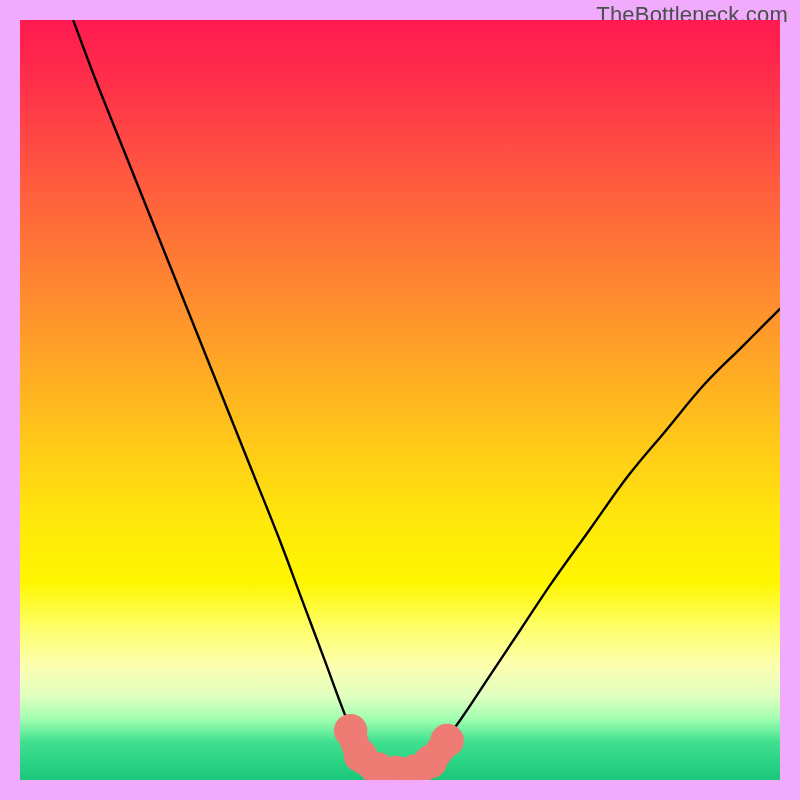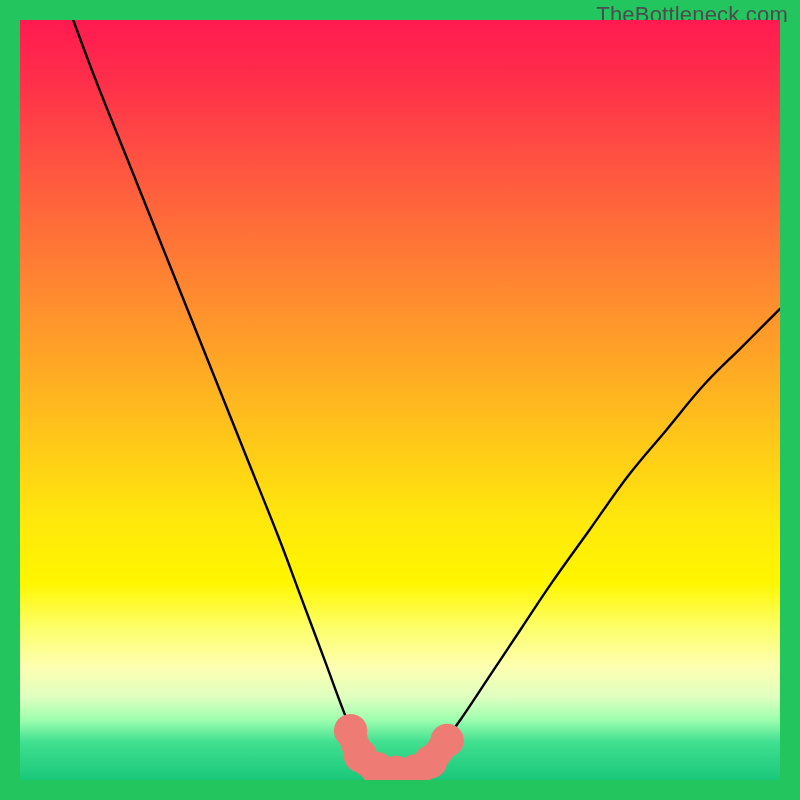--- a/index.html
+++ b/index.html
@@ -8,21 +8,21 @@
     width: 800px;
     height: 800px;
     background: #000;
     overflow: hidden;
     font-family: Arial, Helvetica, sans-serif;
   }
   .frame {
     position: relative;
     width: 800px;
     height: 800px;
-    background: #22c55e;
+    background: #f0abfc;
   }
   .plot {
     position: absolute;
     left: 20px;
     top: 20px;
     width: 760px;
     height: 760px;
     background: linear-gradient(
       to bottom,
       #ff1a50 0%,

